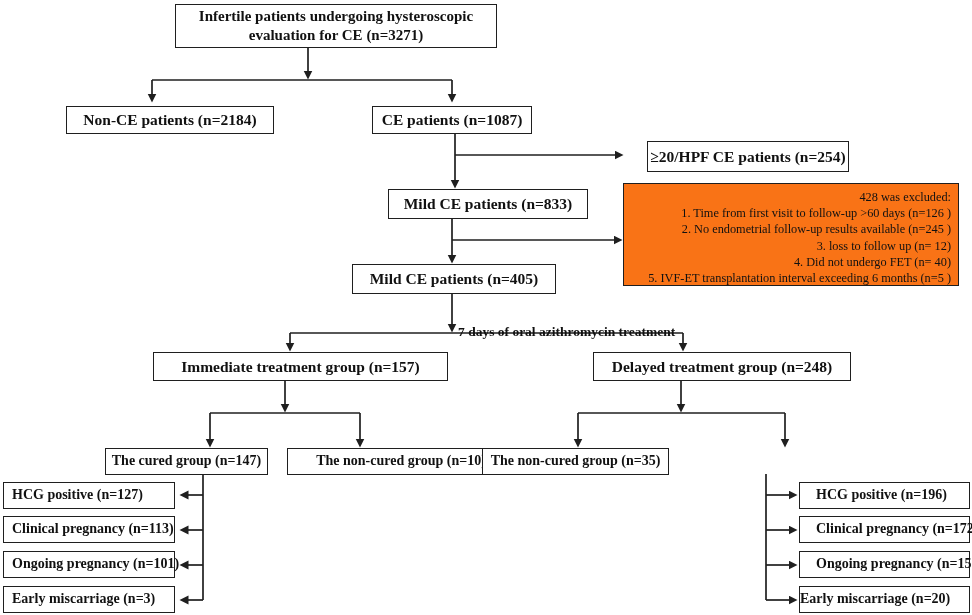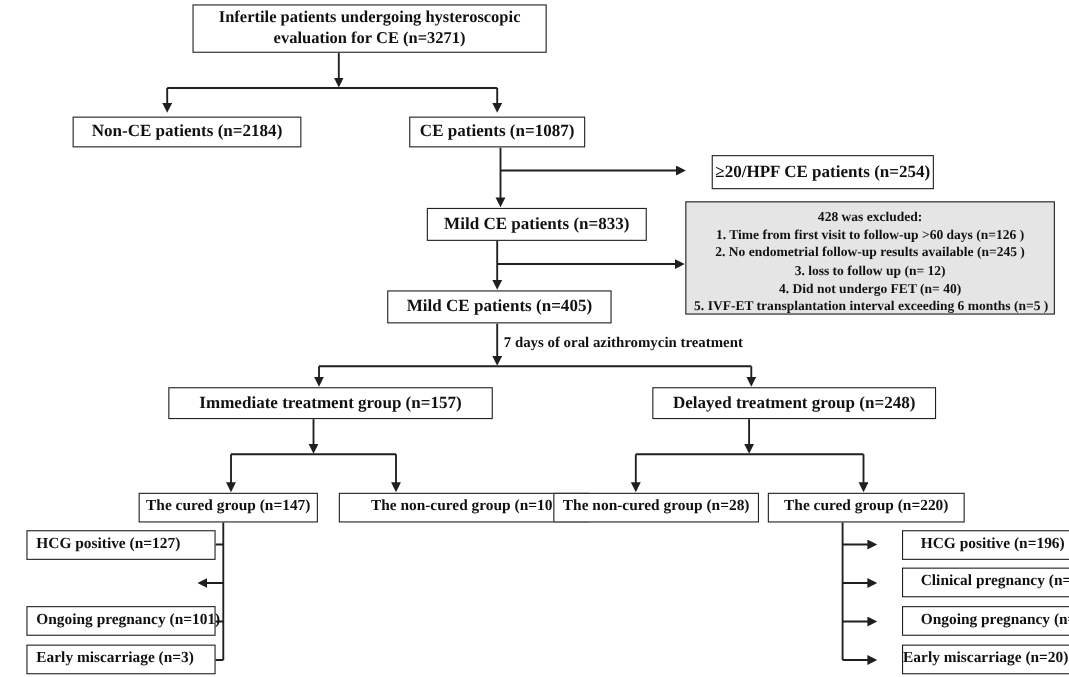--- a/index.html
+++ b/index.html
@@ -10,29 +10,29 @@
   .connectors{position:absolute;left:0;top:0;pointer-events:none;}
   .box{
     position:absolute;box-sizing:border-box;background:#ffffff;
     border:1.6px solid #1f1f1f;
     display:flex;align-items:center;justify-content:center;
     text-align:center;font-weight:bold;font-size:15.5px;line-height:1.15;
     white-space:nowrap;
   }
   .box.wrap{white-space:normal;}
   .box.leftal{justify-content:flex-start;text-align:center;}
-  .box.sm{font-size:14px;margin-left:21px;}
+  .box.sm{font-size:14px;}
   .excl{
-    position:absolute;box-sizing:border-box;background:#e5e5e5;
+    position:absolute;box-sizing:border-box;background:#f97316;
     border:1.5px solid #1f1f1f;
-    font-weight:bold;font-size:12.3px;line-height:16.2px;
-    padding:5px 7px;text-align:center;white-space:nowrap;overflow:hidden;
+    font-weight:normal;font-size:12.3px;line-height:16.2px;
+    padding:5px 7px;text-align:right;white-space:nowrap;overflow:hidden;
   }
   .note{
-    position:absolute;font-weight:bold;font-size:13.5px;white-space:nowrap;
+    position:absolute;font-weight:bold;font-size:13.5px;white-space:nowrap;margin-top:21px;
   }
 </style>
 </head>
 <body>
 
 <div class="canvas">
 
   <svg class="connectors" width="972" height="615" viewBox="0 0 972 615">
     <defs>
       <marker id="ah" markerWidth="10" markerHeight="10" refX="1.5" refY="4.5" orient="auto" markerUnits="userSpaceOnUse">
@@ -105,25 +105,25 @@
   <div class="note" style="left:458px;top:303px;">7 days of oral azithromycin treatment</div>
 
   <div class="box" style="left:153px;top:352px;width:295px;height:29px;">Immediate treatment group (n=157)</div>
 
   <div class="box" style="left:553px;top:352px;width:258px;height:29px;margin-left:40px;">Delayed treatment group (n=248)</div>
 
   <div class="box sm" style="left:105px;top:448px;width:163px;height:27px;">The cured group (n=147)</div>
 
   <div class="box sm" style="left:287px;top:448px;width:228px;height:27px;">The non-cured group (n=10)</div>
 
-  <div class="box sm" style="left:482px;top:448px;width:187px;height:27px;">The non-cured group (n=28)</div>
+  <div class="box sm" style="left:482px;top:448px;width:187px;height:27px;">The non-cured group (n=35)</div>
 
-  <div class="box sm" style="left:677px;top:448px;width:179px;height:27px;">The cured group (n=220)</div>
 
   <div class="box sm leftal" style="left:3px;top:482px;width:172px;height:27px;padding-left:8px;">HCG positive (n=127)</div>
+  <div class="box sm leftal" style="left:3px;top:516px;width:172px;height:27px;padding-left:8px;">Clinical pregnancy (n=113)</div>
   <div class="box sm leftal" style="left:3px;top:551px;width:172px;height:27px;padding-left:8px;">Ongoing pregnancy (n=101)</div>
   <div class="box sm leftal" style="left:3px;top:586px;width:172px;height:27px;padding-left:8px;">Early miscarriage (n=3)</div>
 
   <div class="box sm leftal" style="left:799px;top:482px;width:171px;height:27px;padding-left:16px;">HCG positive (n=196)</div>
   <div class="box sm leftal" style="left:799px;top:516px;width:171px;height:27px;padding-left:16px;">Clinical pregnancy (n=172)</div>
   <div class="box sm leftal" style="left:799px;top:551px;width:171px;height:27px;padding-left:16px;">Ongoing pregnancy (n=150)</div>
   <div class="box sm leftal" style="left:799px;top:586px;width:171px;height:27px;">Early miscarriage (n=20)</div>
 
 </div>
 

